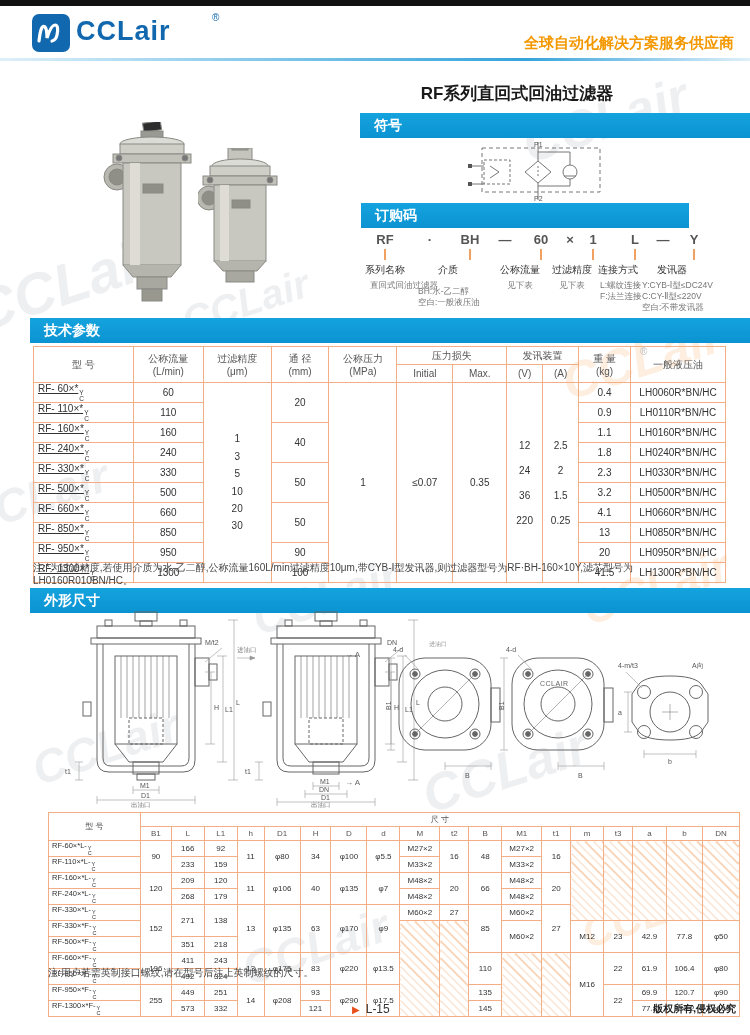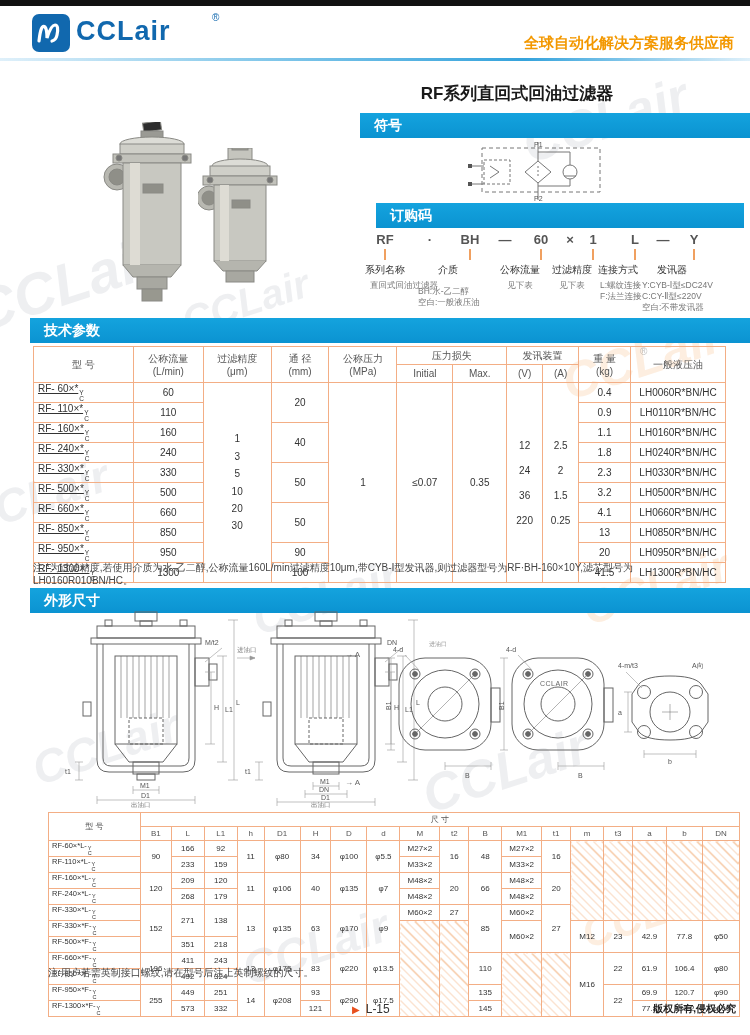--- a/index.html
+++ b/index.html
@@ -141,21 +141,21 @@
       <path d="M70 26 l9 6 l-9 6"></path>
       <path d="M64 26 H52 M64 44 H52"></path>
       <rect x="48" y="24" width="4" height="4" fill="#555" stroke="none"></rect>
       <rect x="48" y="42" width="4" height="4" fill="#555" stroke="none"></rect>
     </g>
     <text x="114" y="7" font-size="7" fill="#555">P1</text>
     <text x="114" y="61" font-size="7" fill="#555">P2</text>
   </svg>
 </div>
 
-<div class="abs bar" style="left:376px;top:203px;width:368px;">订购码</div>
+<div class="abs bar" style="left:361px;top:203px;width:328px;">订购码</div>
 <div class="abs" style="left:360px;top:232px;width:390px;height:86px;">
   <span class="code-part" style="left:25px;top:0;">RF</span>
   <span class="code-part" style="left:70px;top:0;">·</span>
   <span class="code-part" style="left:110px;top:0;">BH</span>
   <span class="code-part" style="left:145px;top:0;">—</span>
   <span class="code-part" style="left:181px;top:0;">60</span>
   <span class="code-part" style="left:210px;top:0;">×</span>
   <span class="code-part" style="left:233px;top:0;">1</span>
   <span class="code-part" style="left:275px;top:0;">L</span>
   <span class="code-part" style="left:303px;top:0;">—</span>

